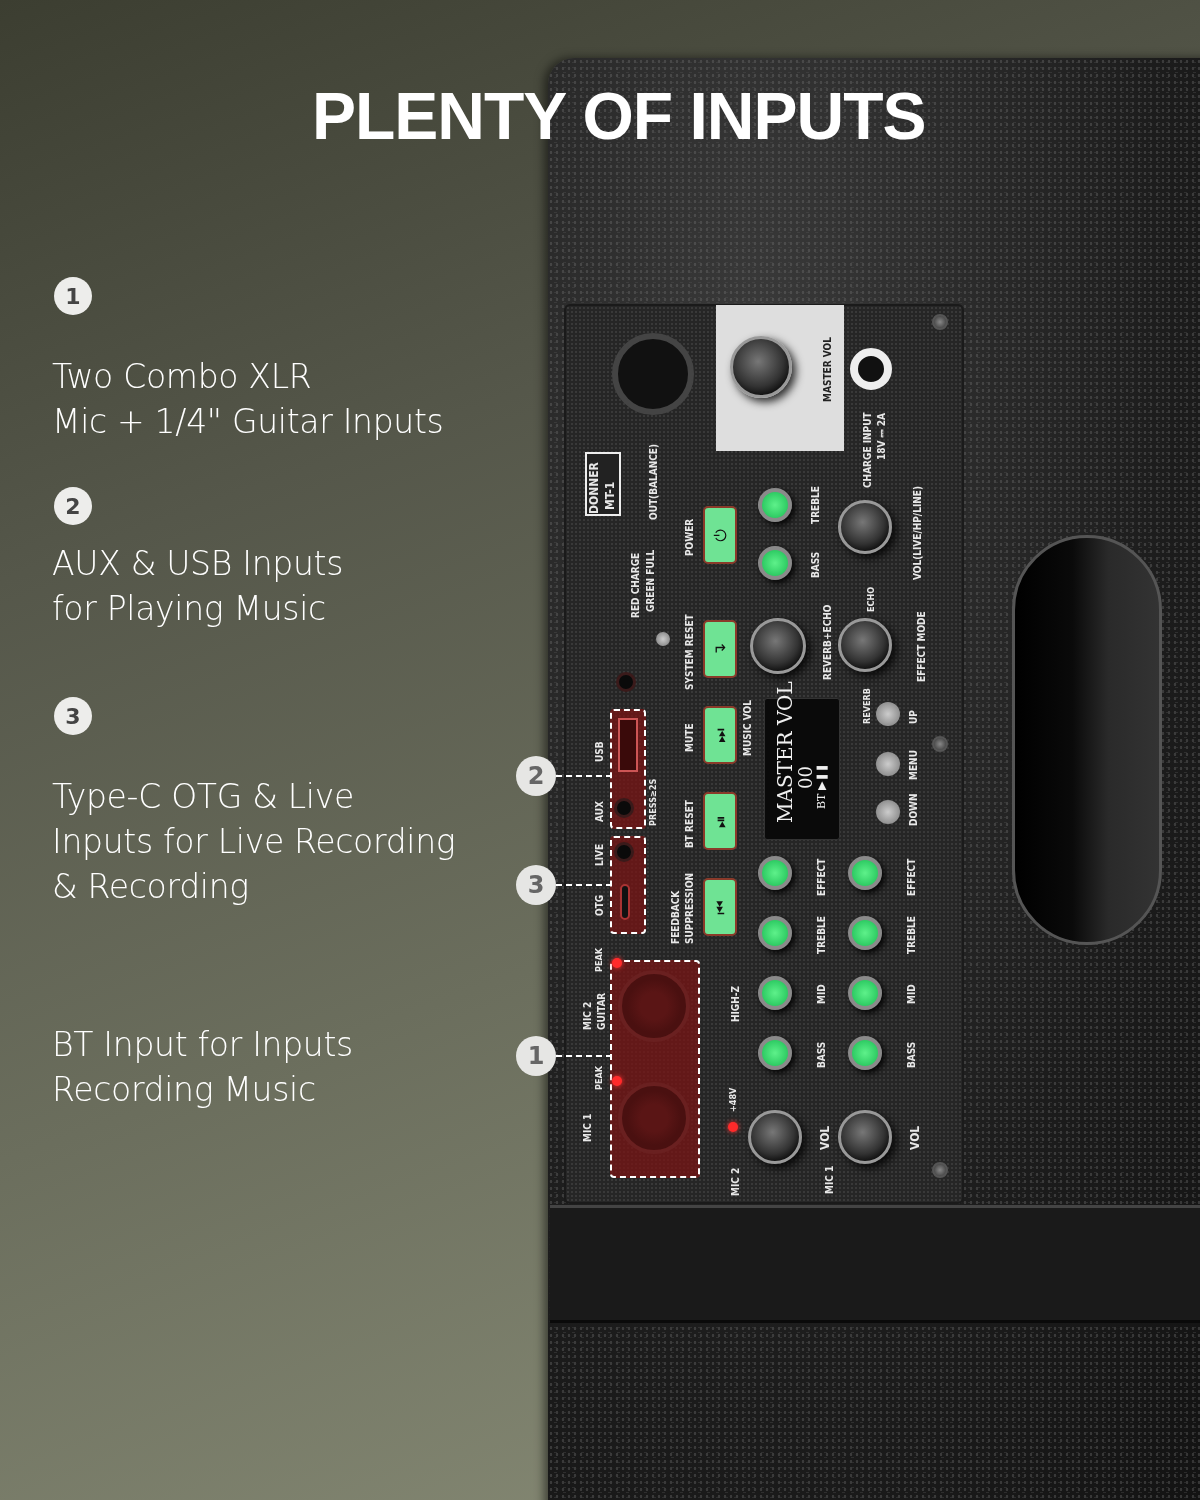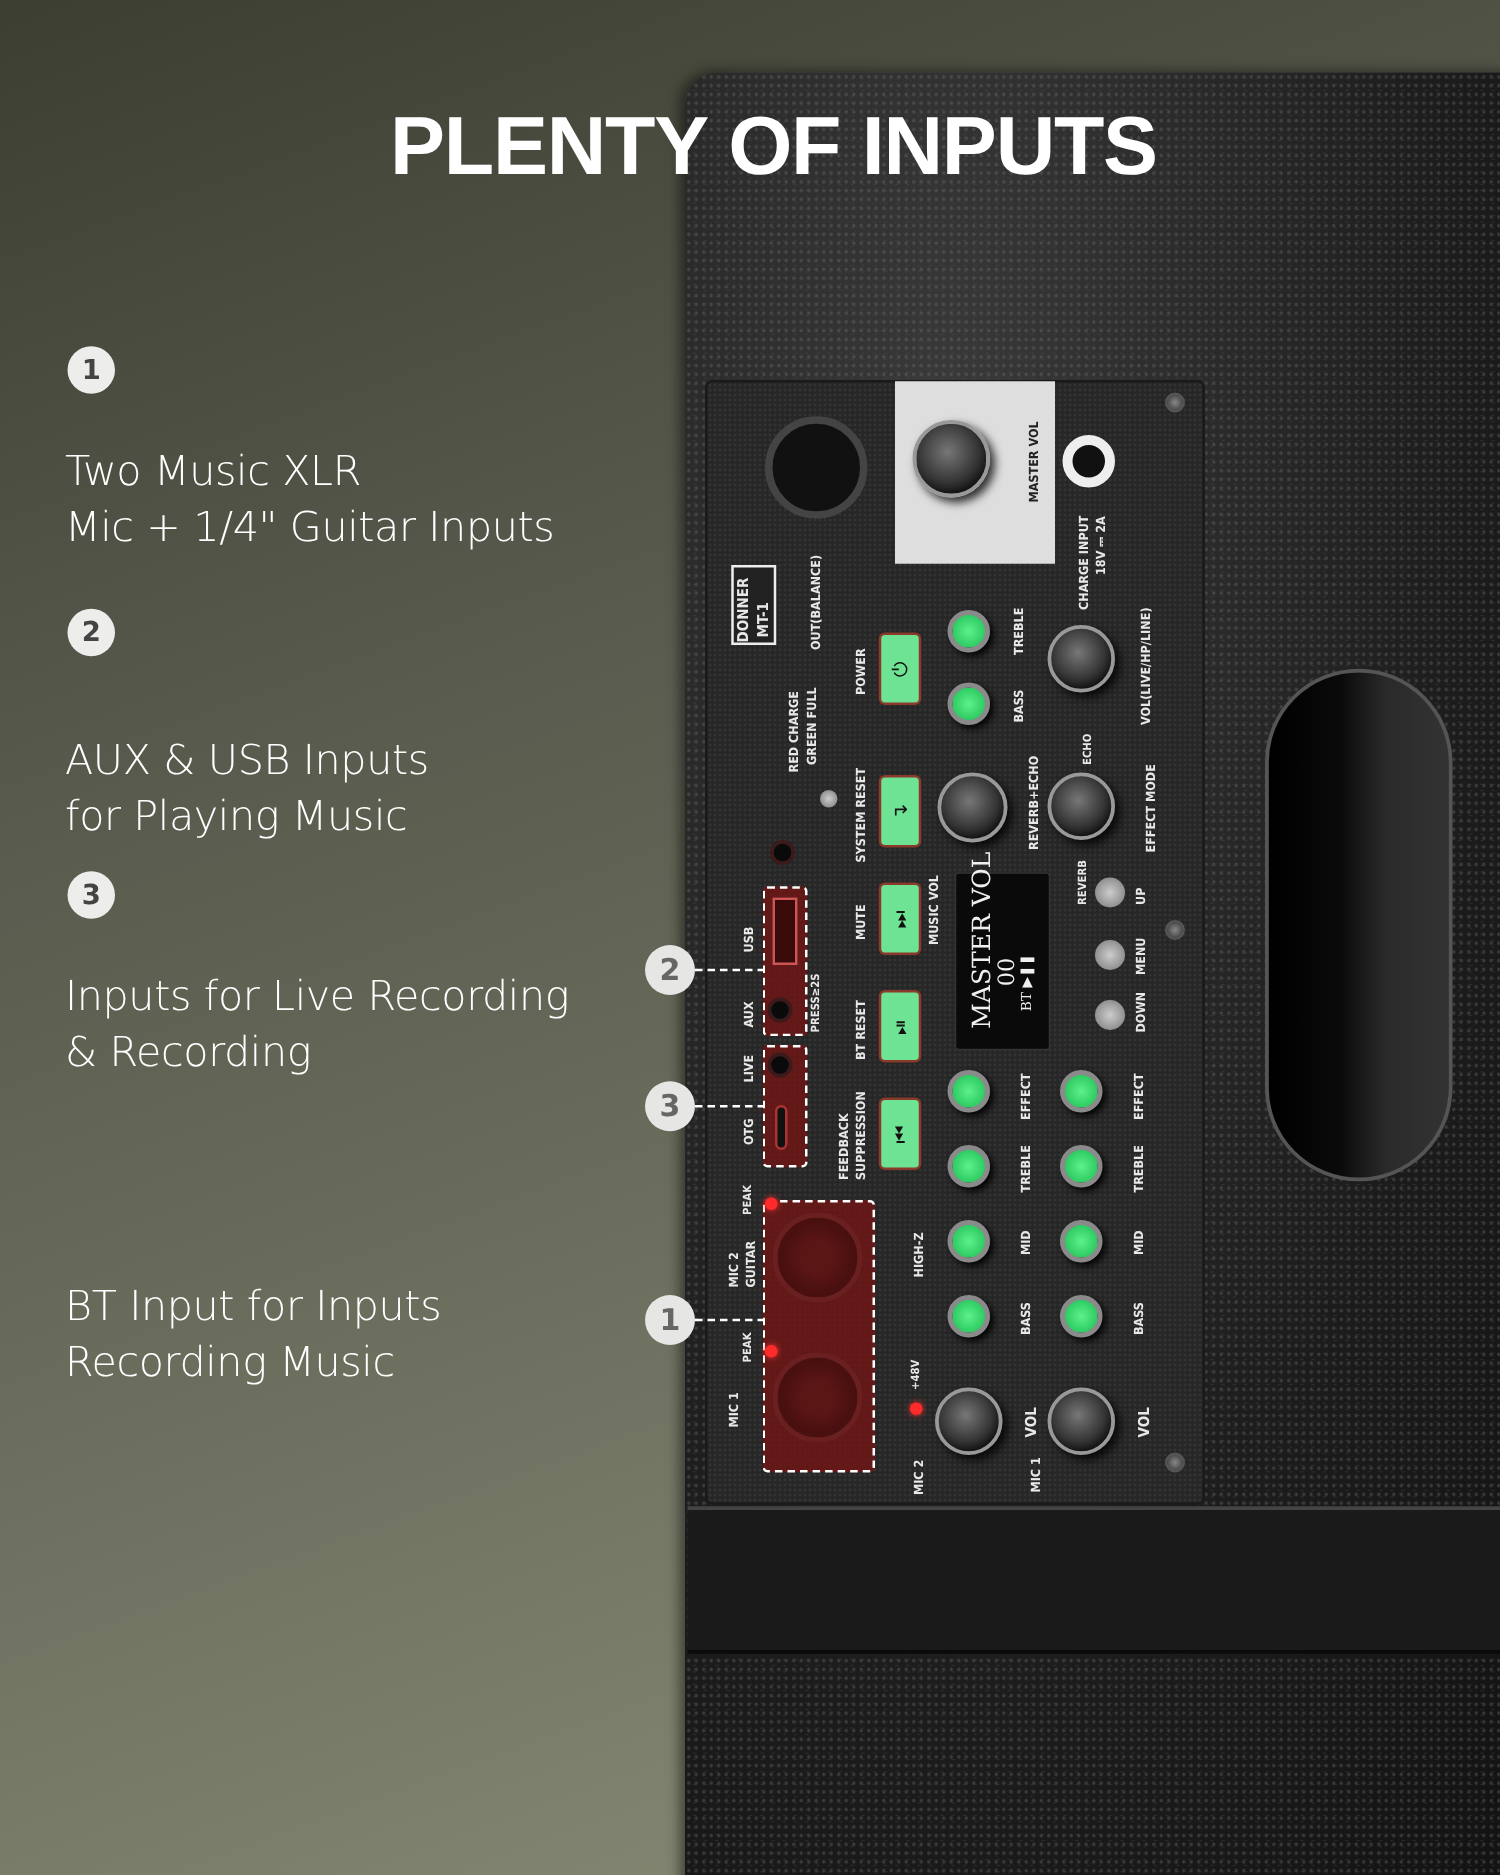--- a/index.html
+++ b/index.html
@@ -50,30 +50,31 @@
 .dc{position:absolute;left:850px;top:348px;width:42px;height:42px;border-radius:50%;background:#111;border:8px solid #eee;z-index:8}
 .logo{position:absolute;left:585px;top:452px;width:36px;height:64px;border:2px solid #eee;z-index:8;background:#222}
 </style>
 </head>
 <body>
 
 <div class="title">PLENTY OF INPUTS</div>
 
 <div class="num" style="top:277px">1</div>
 <div class="feature" style="top:354px">
- <div>Two  Music XLR</div>
+ <div>Two  Combo XLR</div>
  <div>Mic + 1/4" Guitar Inputs</div>
 </div>
 <div class="num" style="top:487px">2</div>
-<div class="feature" style="top:585px">
+<div class="feature" style="top:541px">
  <div>AUX &amp; USB Inputs</div>
  <div>for Playing Music</div>
 </div>
 <div class="num" style="top:697px">3</div>
 <div class="feature" style="top:774px">
+ <div>Type-C OTG &amp; Live</div>
  <div>Inputs for Live Recording</div>
  <div>&amp; Recording</div>
 </div>
 <div class="feature" style="top:1022px">
  <div>BT Input for Inputs</div>
  <div>Recording Music</div>
 </div>
 
 <div class="cab"></div>
 <div class="handle"></div>

